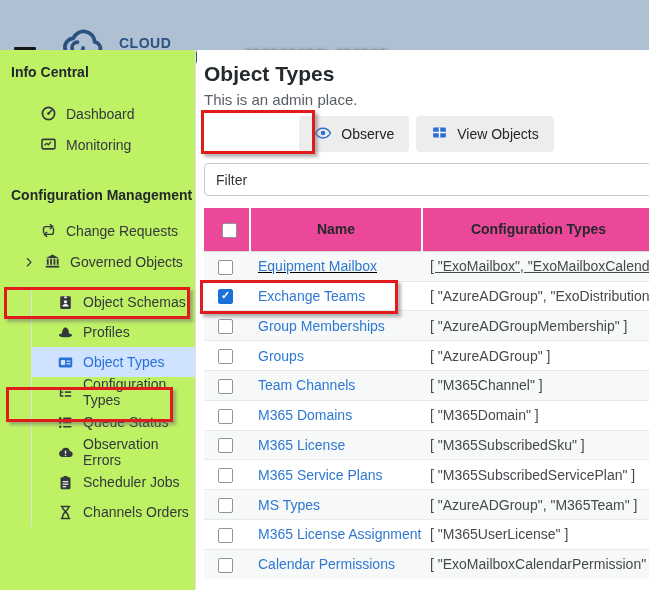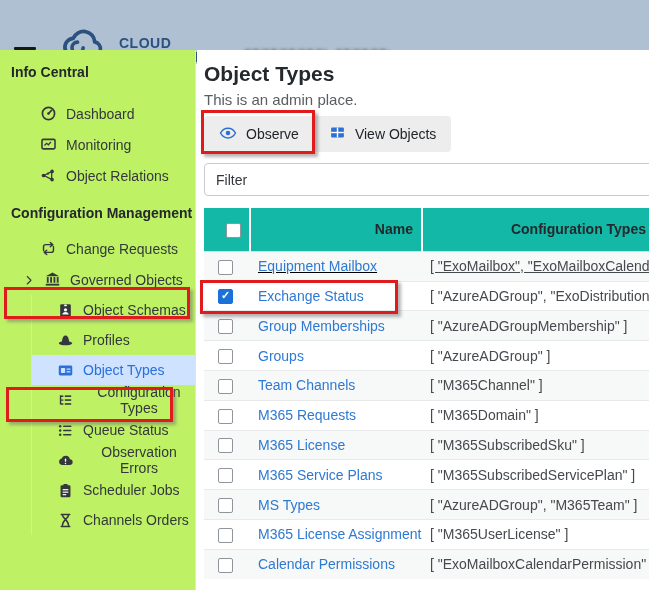--- a/index.html
+++ b/index.html
@@ -14,45 +14,45 @@
   .hamburger span{display:block;height:3px;background:#15181b;border-radius:1px;}
   .logo-svg{margin-left:22px;flex:none;}
   .brand{margin-left:9px;color:#2b5181;font-weight:700;font-size:14px;line-height:14px;letter-spacing:.5px;}
   .blur-title{margin-left:40px;display:flex;gap:9px;align-items:center;}
   .blur-seg{height:15px;border-radius:1px;filter:blur(1.4px);opacity:.8;
     background:repeating-linear-gradient(90deg,#70767e 0 5px,#989da3 5px 9px,#5f656e 9px 13px,#a3a8ad 13px 18px);}
   
   .sidebar{position:absolute;left:0;top:50px;width:196px;height:540px;background:#bef264;border-right:1px solid #e0e2e4;box-sizing:border-box;}
   .s-title{font-size:14px;font-weight:700;color:#24282c;padding-left:11px;height:24px;line-height:24px;}
   .s-title.first{margin-top:10px;}
-  .s-title.second{margin-top:10px;}
+  .s-title.second{margin-top:23px;}
   .s-item{height:31px;display:flex;align-items:center;padding-left:40px;font-size:14px;color:#34383c;cursor:pointer;}
   .s-item.first-of-group{margin-top:14px;}
   .s-item.cr{margin-top:8px;}
   .s-item.chev{padding-left:23px;}
   .chev-ic{width:12px;height:12px;margin-right:9px;flex:none;display:flex;align-items:center;}
   .ic{width:17px;height:17px;margin-right:9px;flex:none;display:flex;align-items:center;justify-content:center;}
   .ic svg{width:100%;height:100%;}
-  .sub-list{position:relative;text-align:center;}
+  .sub-list{margin-top:10px;position:relative;}
   .guide-line{position:absolute;left:31px;top:0;width:1px;height:240px;background:#dcdee0;}
   .sub-item{height:30px;display:flex;align-items:center;padding-left:57px;font-size:14px;color:#34383c;cursor:pointer;box-sizing:border-box;position:relative;z-index:1;}
   .sub-item.active{background:#cfe2ff;color:#2a70d8;margin-left:32px;padding-left:25px;}
   
   .main{position:absolute;left:197px;top:50px;width:452px;height:540px;background:#fff;padding:12px 0 0 7px;box-sizing:border-box;}
   h1.page-title{font-size:21px;font-weight:700;color:#24292d;margin:0 0 3px;line-height:24px;}
   .subtitle{font-size:15px;color:#595e63;line-height:19px;margin:4px 0 7px;}
-  .btn-row{display:flex;}
+  .btn-row{display:flex;gap:7px;justify-content:center;}
   .btn{display:flex;align-items:center;gap:9px;background:#ededee;border:none;border-radius:4px;padding:0 15px;height:36px;font-size:14px;color:#212529;font-family:inherit;cursor:pointer;}
   .btn svg{flex:none;}
   .filter-input{display:block;margin-top:11px;width:450px;height:33px;box-sizing:border-box;border:1px solid #c8ccd0;border-radius:4px;padding:0 11px;font-size:14px;color:#212529;font-family:inherit;outline:none;}
   .filter-input::placeholder{color:#33373b;opacity:1;}
   table.obj-table{margin-top:12px;border-collapse:collapse;width:450px;table-layout:fixed;}
   .obj-table col.c-check{width:46px;}
   .obj-table col.c-name{width:172px;}
-  .obj-table th{background:#14b8a6;font-size:14px;font-weight:700;color:#24282c;text-align:right;padding:13px 8px;border-bottom:1px solid #d9dbde;border-left:2px solid #fff;}
+  .obj-table th{background:#ec4899;font-size:14px;font-weight:700;color:#24282c;text-align:center;padding:13px 8px;border-bottom:1px solid #d9dbde;border-left:2px solid #fff;}
   .obj-table th:first-child{border-left:none;padding-left:14px;}
   .obj-table td{font-size:14px;padding:6px 8px;border-top:1px solid #e7e9eb;white-space:nowrap;overflow:hidden;}
   .obj-table tbody tr:first-child td{border-top:none;text-decoration:underline;}
   .obj-table tbody tr:nth-child(odd){background:#f7f8f8;}
   .obj-table td.check-cell{padding-left:14px;}
   .obj-table a{color:#2e79d2;text-decoration:none;cursor:pointer;}
   .obj-table td.cfg{color:#46494d;}
   .cbx{width:13px;height:13px;border:1px solid #8f959b;border-radius:2px;display:inline-block;background:#fff;box-sizing:content-box;position:relative;cursor:pointer;vertical-align:middle;}
   .cbx.checked{background:#1a72d8;border-color:#1a72d8;}
   .cbx.checked::after{content:"\2713";position:absolute;left:2px;top:-1px;color:#fff;font-size:11px;font-weight:700;}
@@ -104,36 +104,20 @@
   <div class="s-item">
     <span class="ic">
       <svg viewBox="0 0 24 24">
           <rect x="2.8" y="4.8" width="18.4" height="13.4" rx="1.8" fill="none" stroke="currentColor" stroke-width="2.2"></rect>
           <path d="M6.3 13.4l3-3 2.6 2 3.6-4.2" fill="none" stroke="currentColor" stroke-width="1.8"></path>
         </svg>
     </span>
     <span>Monitoring</span>
   </div>
 
-  <div class="s-item">
-    <span class="ic">
-      <svg viewBox="0 0 24 24">
-          <g stroke="currentColor" stroke-width="1.8" fill="none">
-            <path d="M5.5 12l11-5.5M5.5 12l11 5.5M16.5 6.5v11"></path>
-          </g>
-          <g fill="currentColor">
-            <circle cx="5" cy="12" r="2.6"></circle>
-            <circle cx="17" cy="6.3" r="2.6"></circle>
-            <circle cx="17" cy="17.7" r="2.6"></circle>
-            <circle cx="11.3" cy="9.2" r="1.6"></circle>
-          </g>
-        </svg>
-    </span>
-    <span>Object Relations</span>
-  </div>
 
   <div class="s-title second">Configuration Management</div>
 
   <div class="s-item cr">
     <span class="ic">
       <svg viewBox="0 0 24 24">
           <g fill="none" stroke="currentColor" stroke-width="2" stroke-linecap="round" stroke-linejoin="round">
             <path d="M5 15V9.5a3 3 0 0 1 3-3h9.5"></path>
             <path d="M14.5 3.5L18 6.5l-3.5 3"></path>
             <path d="M19 9v5.5a3 3 0 0 1-3 3H6.5"></path>
@@ -324,41 +308,41 @@
       </tr>
     </thead>
     <tbody>
       <tr>
         <td class="check-cell"><span class="cbx"></span></td>
         <td><a>Equipment Mailbox</a></td>
         <td class="cfg">[ "ExoMailbox", "ExoMailboxCalendarConfi</td>
       </tr>
       <tr>
         <td class="check-cell"><span class="cbx checked"></span></td>
-        <td><a>Exchange Status</a></td>
+        <td><a>Exchange Teams</a></td>
         <td class="cfg">[ "AzureADGroup", "ExoDistributionList" ]</td>
       </tr>
       <tr>
         <td class="check-cell"><span class="cbx"></span></td>
         <td><a>Group Memberships</a></td>
         <td class="cfg">[ "AzureADGroupMembership" ]</td>
       </tr>
       <tr>
         <td class="check-cell"><span class="cbx"></span></td>
         <td><a>Groups</a></td>
         <td class="cfg">[ "AzureADGroup" ]</td>
       </tr>
       <tr>
         <td class="check-cell"><span class="cbx"></span></td>
         <td><a>Team Channels</a></td>
         <td class="cfg">[ "M365Channel" ]</td>
       </tr>
       <tr>
         <td class="check-cell"><span class="cbx"></span></td>
-        <td><a>M365 Requests</a></td>
+        <td><a>M365 Domains</a></td>
         <td class="cfg">[ "M365Domain" ]</td>
       </tr>
       <tr>
         <td class="check-cell"><span class="cbx"></span></td>
         <td><a>M365 License</a></td>
         <td class="cfg">[ "M365SubscribedSku" ]</td>
       </tr>
       <tr>
         <td class="check-cell"><span class="cbx"></span></td>
         <td><a>M365 Service Plans</a></td>

